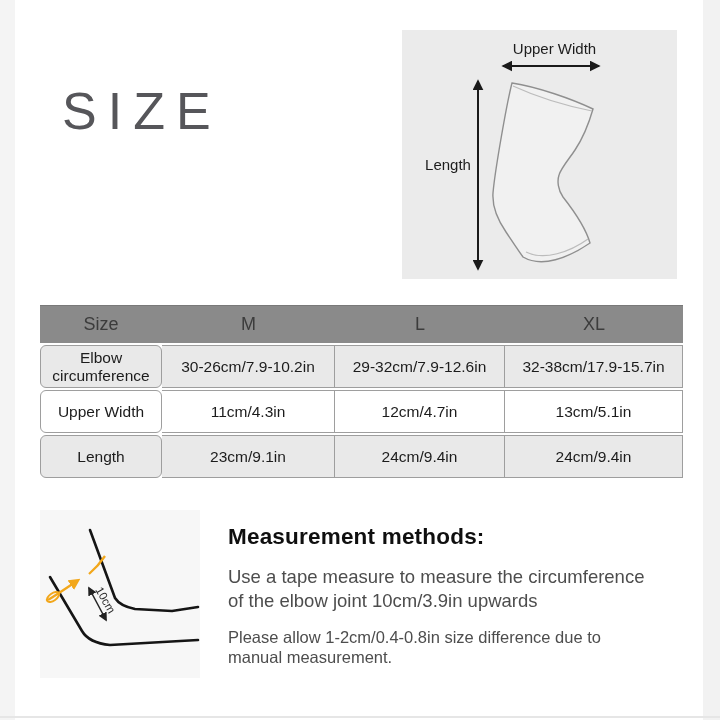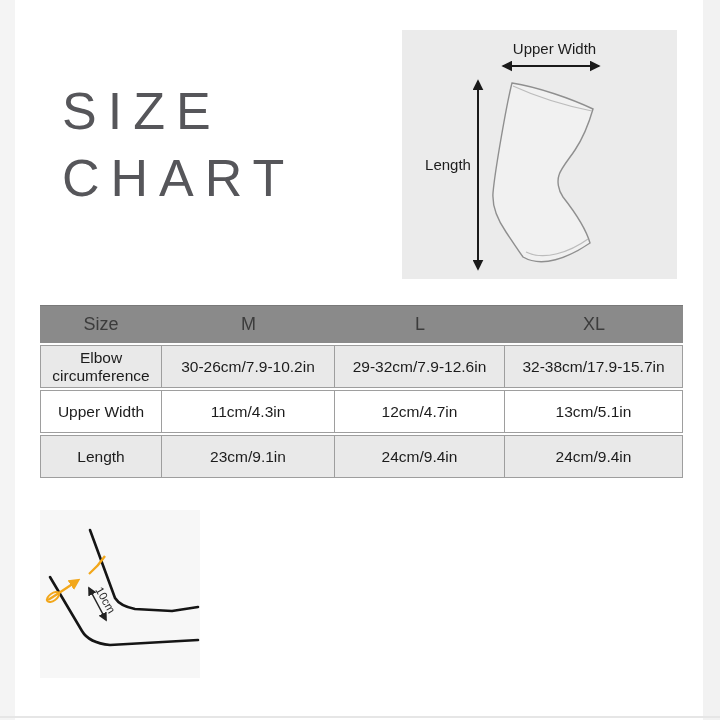--- a/index.html
+++ b/index.html
@@ -26,21 +26,21 @@
                 font-size:15px; color:#1d1d1d; }
 
   
   .size-table { position:absolute; left:40px; top:303px; width:643px;
                 border-collapse:separate; border-spacing:0 2px; table-layout:fixed; }
   .size-table th { background:#8a8a8a; color:#3c3c3c; font-weight:400; font-size:18px;
                    height:38px; border:none; border-top:1px solid #797979; text-align:center; }
   .size-table td { background:#e9e9e9; color:#1c1c1c; font-size:15.5px; height:43px;
                    text-align:center; vertical-align:middle; line-height:1.15;
                    border:1px solid #9e9e9e; border-left:none; }
-  .size-table td:first-child { border-left:1px solid #9e9e9e; }
+  .size-table td:first-child { border-left:1px solid #9e9e9e;border-radius:6px; }
   .size-table tr.row-white td { background:#ffffff; }
 
   
   .arm-box { position:absolute; left:40px; top:510px; width:160px; height:168px; background:#f7f7f7; }
 
   
   .measure-text { position:absolute; left:228px; top:524px; width:452px; }
   .measure-text h3 { font-size:22.5px; font-weight:700; color:#0f0f0f; letter-spacing:0.2px; }
   .measure-text .instruction { margin-top:15px; font-size:18.5px; line-height:24px;
                                color:#4d4d4d; white-space:pre-line; }
@@ -51,21 +51,20 @@
 <body>
 
 <div class="canvas">
 
   <div class="edge-left"></div>
   <div class="edge-right"></div>
   <div class="edge-bottom"></div>
 
   <div class="title">
     <div>SIZE</div>
-    <div>CHART</div>
   </div>
 
   <div class="sleeve-box">
     <svg width="275" height="249" viewBox="0 0 275 249">
       <defs>
         <marker id="ab" viewBox="0 0 10 10" refX="8.5" refY="5" markerWidth="5.5" markerHeight="5.5" orient="auto-start-reverse">
             <path d="M0,0 L10,5 L0,10 z" fill="#1a1a1a"></path>
           </marker>
       </defs>
 
@@ -143,14 +142,21 @@
 
       <ellipse cx="13" cy="87" rx="7" ry="3.6" transform="rotate(-35 13 87)" fill="none" stroke="#f2a71b" stroke-width="2"></ellipse>
       <path d="M 8,90 C 18,84 28,77 37,71" fill="none" stroke="#f2a71b" stroke-width="2.3" marker-end="url(#ay)"></path>
       <path d="M 49,64 C 56,58 61,52 65,46" fill="none" stroke="#f2a71b" stroke-width="2.3"></path>
 
       <line x1="49" y1="78" x2="66" y2="110" stroke="#222" stroke-width="1.5" marker-start="url(#ab2)" marker-end="url(#ab2)"></line>
       <text transform="translate(62,92) rotate(60)" text-anchor="middle" font-size="11.5" fill="#2a2a2a">10cm</text>
     </svg>
   </div>
 
+  <div class="measure-text">
+    <h3>Measurement methods:</h3>
+    <p class="instruction">Use a tape measure to measure the circumference
+of the elbow joint 10cm/3.9in upwards</p>
+    <p class="note">Please allow 1-2cm/0.4-0.8in size difference due to
+manual measurement.</p>
+  </div>
 
 </div>
 
 </body></html>

